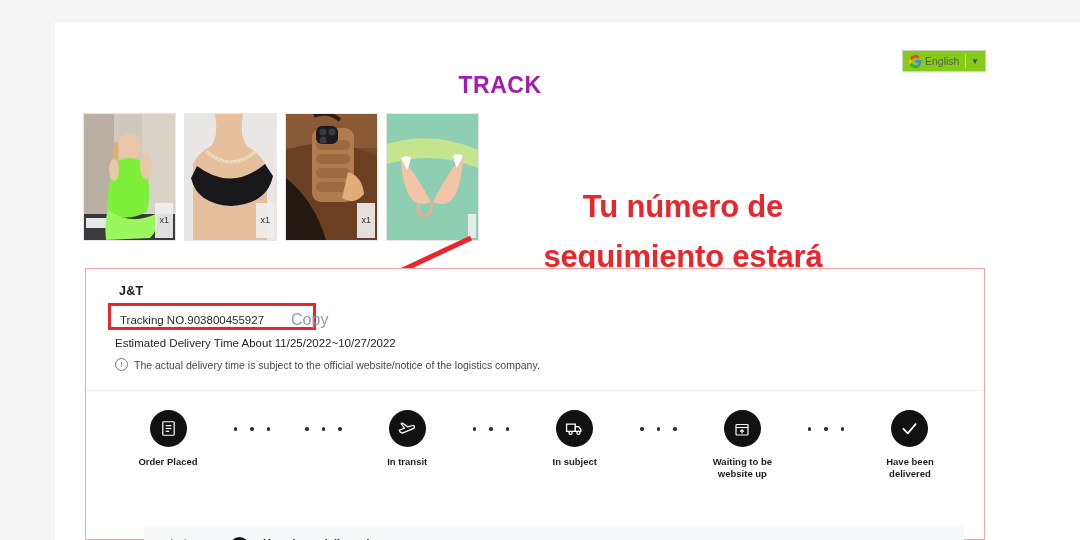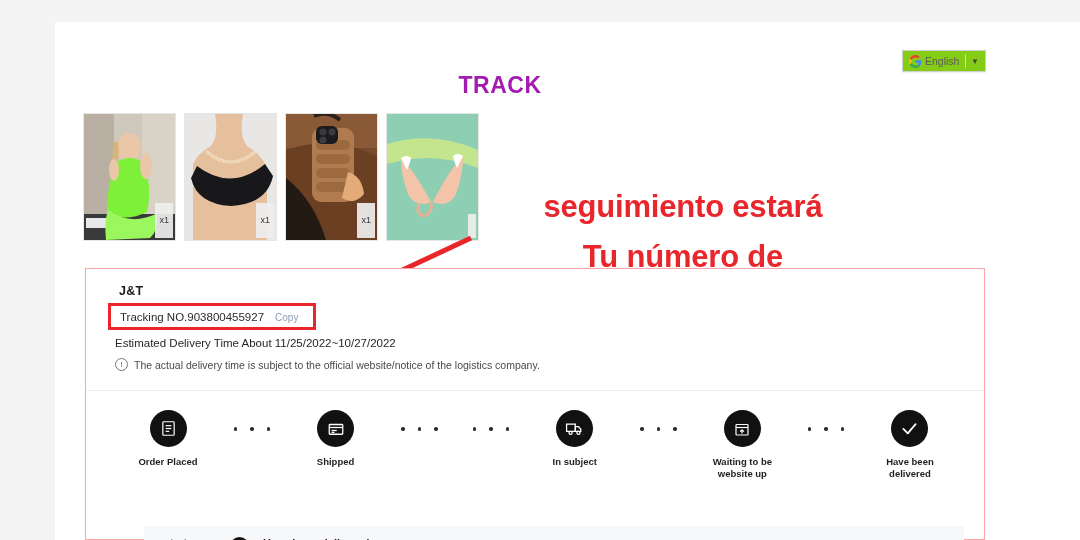--- a/index.html
+++ b/index.html
@@ -148,28 +148,28 @@
     color: #1c1c1c;
     letter-spacing: 0.3px;
   }
 
   #tracking-no-row {
     position: absolute;
     left: 28px;
     top: 38px;
     display: flex;
     align-items: center;
-    gap: 11px;
+    gap: 27px;
     font-size: 11.5px;
     color: #2b2b2b;
     padding: 4px 6px;
   }
   #copy-link {
     color: #8c9bb5;
-    font-size: 10px;
+    font-size: 16px;
     cursor: pointer;
   }
   #highlight-box {
     position: absolute;
     left: 22px;
     top: 34px;
     width: 208px;
     height: 27px;
     border: 3px solid #e8262b;
     box-sizing: border-box;
@@ -385,22 +385,22 @@
         <path d="M76 42 q-14 14 -30 46 q14 6 22 -6 q8 -20 8 -40z" fill="#f3c4a8"></path>
         <path d="M14 44 q6 -4 10 0 q-2 8 -4 12z" fill="#ffffff"></path>
         <path d="M76 42 q-6 -4 -10 0 q2 8 4 12z" fill="#ffffff"></path>
         <path d="M44 88 q2 10 -6 14 q-10 -2 -6 -12" stroke="#e6b195" stroke-width="3" fill="none"></path>
       </svg>
       <span class="qty"></span>
     </div>
   </div>
 
   <div id="annotation">
+    <div>Tu número de</div>
     <div>seguimiento estará</div>
-    <div>Tu número de</div>
     <div>aquí</div>
   </div>
 
   <svg id="arrow-layer">
     <line x1="416" y1="216" x2="277" y2="281" stroke="#e8262b" stroke-width="5"></line>
     <polygon points="262,286 290,272 288,292" fill="#e8262b"></polygon>
   </svg>
 
   <div id="tracking-card">
 
@@ -435,38 +435,35 @@
         </span>
         <span class="step-label">Order Placed</span>
       </div>
 
       <span class="dots">
           <i></i>
           <i></i>
           <i></i>
         </span>
 
+
+      <span class="dots">
+          <i></i>
+          <i></i>
+          <i></i>
+        </span>
+
       <div class="step">
         <span class="step-icon">
-          <svg width="18" height="18" viewBox="0 0 24 24" fill="none" stroke="#fff" stroke-width="1.7">
-            <rect x="3" y="6" width="18" height="13" rx="1"></rect>
-            <line x1="3" y1="10" x2="21" y2="10"></line>
-            <line x1="6" y1="14" x2="13" y2="14"></line>
-            <line x1="6" y1="16.5" x2="10" y2="16.5"></line>
+          <svg width="20" height="20" viewBox="0 0 24 24" fill="none" stroke="#fff" stroke-width="1.5" stroke-linejoin="round">
+            <path d="M2.5 13.5 L9 11 L5 5.5 L7 5 L13 9.5 L19 7.8 a1.8 1.8 0 0 1 1 3.4 L6.5 17 L4 15.8z"></path>
           </svg>
         </span>
-        <span class="step-label">Shipped</span>
+        <span class="step-label">In transit</span>
       </div>
-
-      <span class="dots">
-          <i></i>
-          <i></i>
-          <i></i>
-        </span>
-
 
       <span class="dots">
           <i></i>
           <i></i>
           <i></i>
         </span>
 
       <div class="step">
         <span class="step-icon">
           <svg width="19" height="19" viewBox="0 0 24 24" fill="none" stroke="#fff" stroke-width="1.6">

